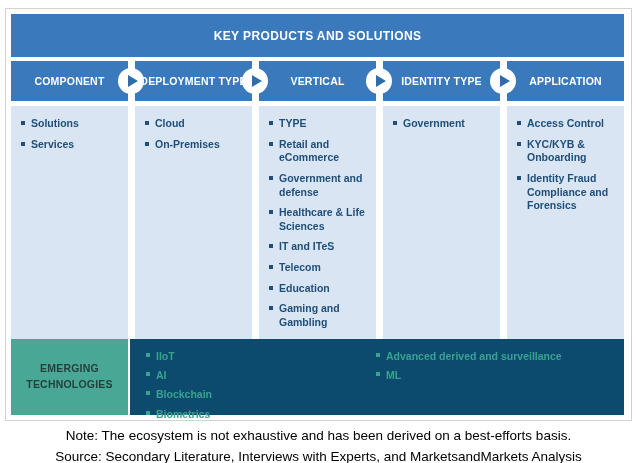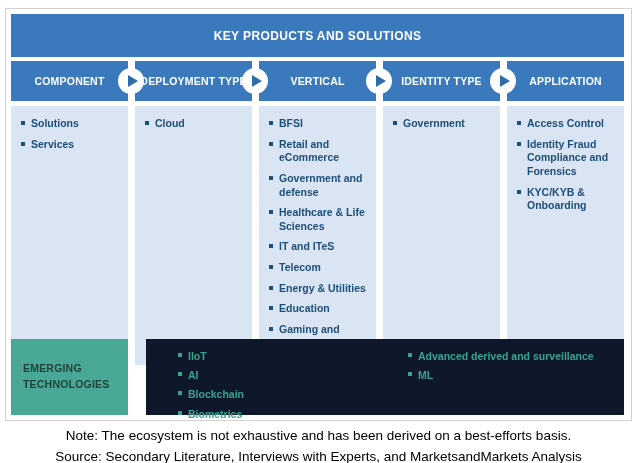--- a/index.html
+++ b/index.html
@@ -34,25 +34,25 @@
   .panel { background:#d9e5f2; padding:11px 6px 8px 10px; }
 
   ul.blist { list-style:none; }
   ul.blist li { display:flex; align-items:flex-start; margin-bottom:7px;
                 color:#1f4e79; font-weight:bold; font-size:10.5px; line-height:1.3; }
   ul.blist li .sq { flex:none; width:4px; height:4px; background:#1f4e79; margin:4px 6px 0 0; }
 
   .emerging-row { position:absolute; left:5px; top:330px; width:613px; height:76px;
                   display:flex; }
   .emerging-box { flex:none; width:117px; background:#48a795; display:flex; align-items:center;
-                  justify-content:center; padding:0 12px; }
+                  justify-content:center; text-align:center; padding:0 12px; }
   .emerging-box span { color:#22423c; font-weight:bold; font-size:10.5px; line-height:1.5;
                        letter-spacing:.2px; }
-  .emerging-panel { flex:1; margin-left:18px; background:#0f172a; display:flex;
-                    padding:10px 0 8px 32px; }
+  .emerging-panel { flex:1; margin-left:2px; background:#0c4a6e; display:flex;
+                    padding:10px 0 8px 16px; }
   .glist { list-style:none; }
   .glist li { display:flex; align-items:flex-start; margin-bottom:5px;
               color:#39a390; font-weight:bold; font-size:10.5px; line-height:1.35; }
   .glist li .sq { flex:none; width:4px; height:4px; background:#39a390; margin:4px 6px 0 0; }
   .glist-a { width:230px; }
   .glist-b { flex:1; }
 
   .notes { position:absolute; left:0; top:426px; width:637px; text-align:center;
            color:#000000; font-size:13.5px; line-height:1.55; }
 </style>
@@ -101,28 +101,32 @@
             </li>
         </ul>
       </div>
 
       <div class="panel">
         <ul class="blist">
           <li>
               <span class="sq"></span>
               <span>Cloud</span>
             </li>
-        </ul>
-      </div>
-
-      <div class="panel">
-        <ul class="blist">
-          <li>
-              <span class="sq"></span>
-              <span>BFSI</span>
+          <li>
+              <span class="sq"></span>
+              <span>On-Premises</span>
+            </li>
+        </ul>
+      </div>
+
+      <div class="panel">
+        <ul class="blist">
+          <li>
+              <span class="sq"></span>
+              <span>TYPE</span>
             </li>
           <li>
               <span class="sq"></span>
               <span>Retail and eCommerce</span>
             </li>
           <li>
               <span class="sq"></span>
               <span>Government and defense</span>
             </li>
           <li>
@@ -132,24 +136,20 @@
           <li>
               <span class="sq"></span>
               <span>IT and ITeS</span>
             </li>
           <li>
               <span class="sq"></span>
               <span>Telecom</span>
             </li>
           <li>
               <span class="sq"></span>
-              <span>Energy &amp; Utilities</span>
-            </li>
-          <li>
-              <span class="sq"></span>
               <span>Education</span>
             </li>
           <li>
               <span class="sq"></span>
               <span>Gaming and Gambling</span>
             </li>
         </ul>
       </div>
 
       <div class="panel">
@@ -162,25 +162,25 @@
       </div>
 
       <div class="panel">
         <ul class="blist">
           <li>
               <span class="sq"></span>
               <span>Access Control</span>
             </li>
           <li>
               <span class="sq"></span>
+              <span>KYC/KYB  &amp; Onboarding</span>
+            </li>
+          <li>
+              <span class="sq"></span>
               <span>Identity Fraud Compliance and Forensics</span>
-            </li>
-          <li>
-              <span class="sq"></span>
-              <span>KYC/KYB  &amp; Onboarding</span>
             </li>
         </ul>
       </div>
     </div>
 
     <div class="emerging-row">
       <div class="emerging-box">
         <span>EMERGING TECHNOLOGIES</span>
       </div>
       <div class="emerging-panel">

